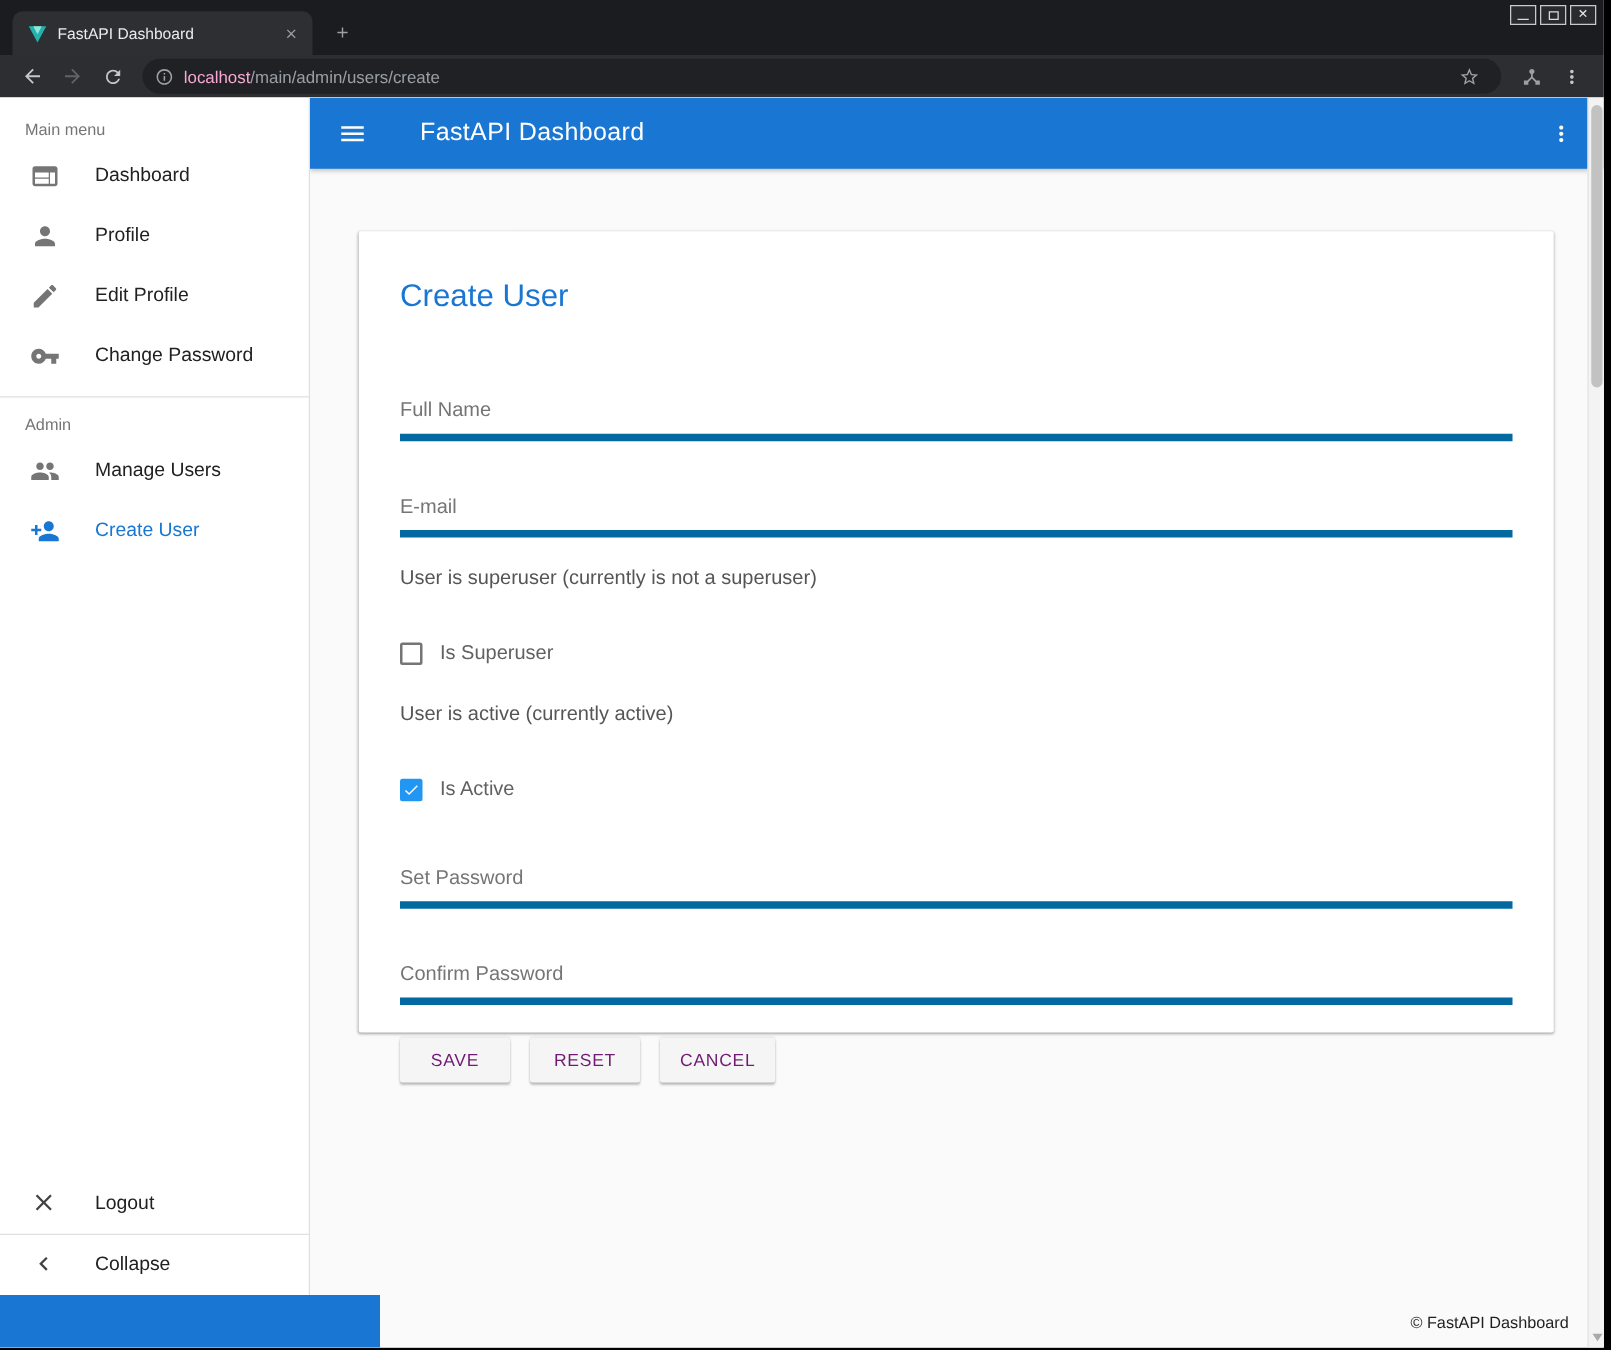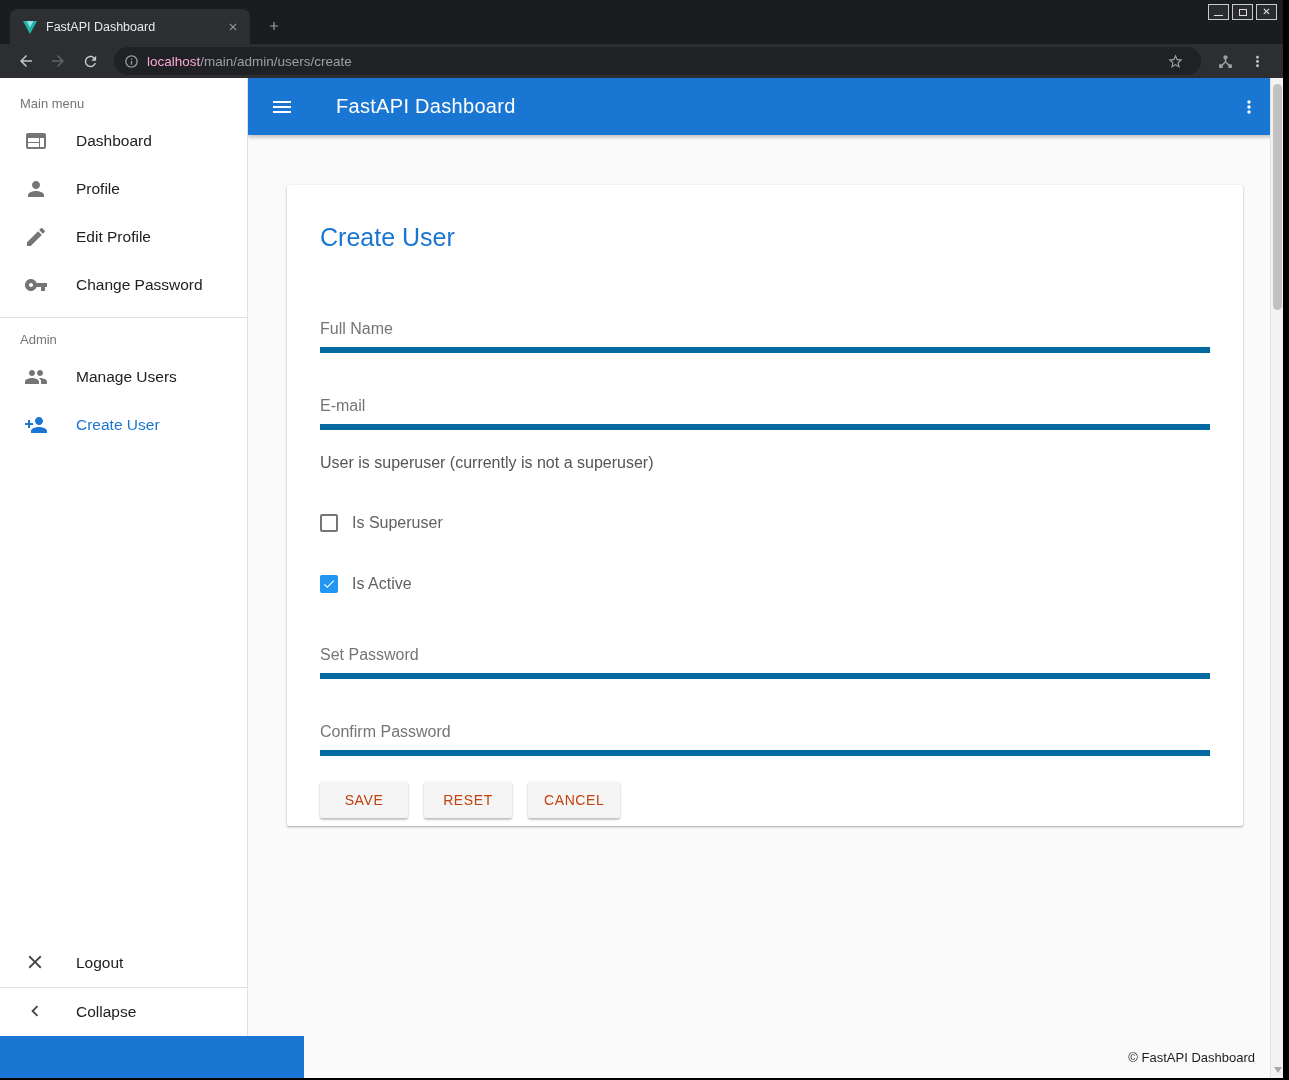--- a/index.html
+++ b/index.html
@@ -75,21 +75,21 @@
   .checkbox.unchecked { border:2px solid #757575; background:#fff; }
   .checkbox.checked { background:#2196f3; }
   .check-label { font-size:16px; color:#616161; margin-left:14px; }
 
   .pw-field { margin-top:48px; }
   .pw-field2 { margin-top:40px; }
 
   .btn-row { display:flex; gap:16px; margin-top:26px; }
   .btn { min-width:88px; height:36px; background:#f5f5f5; border:none; border-radius:2px;
     box-shadow:0 2px 2px rgba(0,0,0,.22), 0 0 2px rgba(0,0,0,.12);
-    font-size:14px; font-weight:500; color:#c2410c; letter-spacing:.6px; padding:0 16px;
+    font-size:14px; font-weight:500; color:#701a75; letter-spacing:.6px; padding:0 16px;
     font-family:"Liberation Sans","DejaVu Sans",sans-serif; }
 
   
   .page-footer { height:42px; display:flex; flex:0 0 auto; }
   .footer-left { width:304px; background:#1976d2; flex:0 0 auto; }
   .footer-right { flex:1; background:#fafafa; display:flex; align-items:center; justify-content:flex-end; padding-right:28px; }
   .copyright { font-size:13px; color:#1f1f1f; }
 
   
   .scrollbar { position:absolute; top:0; right:0; width:13px; height:100%;
@@ -293,20 +293,21 @@
               <input type="text" placeholder="E-mail" style="">
             </div>
 
             <div class="hint">User is superuser (currently is not a superuser)</div>
 
             <div class="check-row">
               <span class="checkbox unchecked"></span>
               <span class="check-label">Is Superuser</span>
             </div>
 
+            <div class="hint" style="margin-top:30px;">User is active (currently active)</div>
 
             <div class="check-row">
               <span class="checkbox checked">
                 <svg width="14" height="14" viewBox="0 0 24 24" fill="#ffffff">
                     <path d="M9 16.17L4.83 12l-1.42 1.41L9 19 21 7l-1.41-1.41z"></path>
                   </svg>
               </span>
               <span class="check-label">Is Active</span>
             </div>
 

